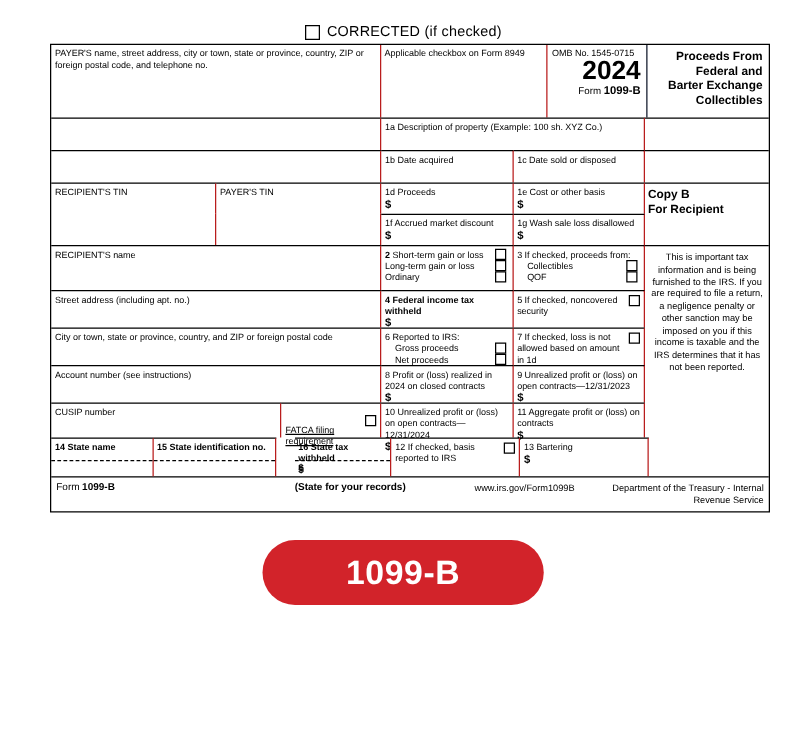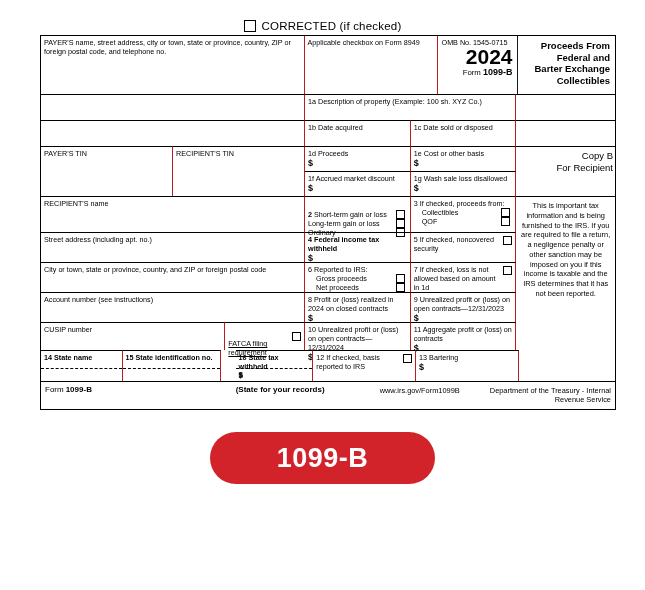--- a/index.html
+++ b/index.html
@@ -78,22 +78,22 @@
 
   
   .right-head {
     text-align: right;
     font-weight: bold;
     font-size: 9.5px;
     line-height: 1.22;
     padding: 4px 5px 2px 4px;
   }
   .copyb {
-    text-align: right;
-    font-weight: normal;
+    text-align: left;
+    font-weight: bold;
     font-size: 9.5px;
     line-height: 1.3;
   }
   .important {
     font-size: 7.4px;
     text-align: center;
     line-height: 1.32;
     padding: 3px 5px;
   }
 
@@ -208,24 +208,24 @@
         <div class="lbl">1b Date acquired</div>
       </div>
       <div class="cell bt br" style="width:106px;height:26px;">
         <div class="lbl">1c Date sold or disposed</div>
       </div>
       <div class="cell colC bt" style="height:26px;"></div>
     </div>
 
     <div class="row">
       <div class="cell halfA br bt" style="height:25px;">
+        <div class="lbl">RECIPIENT'S TIN</div>
+      </div>
+      <div class="cell halfA br bt" style="height:25px;">
         <div class="lbl">PAYER'S TIN</div>
-      </div>
-      <div class="cell halfA br bt" style="height:25px;">
-        <div class="lbl">RECIPIENT'S TIN</div>
       </div>
       <div class="cell bt br" style="width:106px;height:25px;">
         <div class="lbl">1d Proceeds</div>
         <div class="dollar">$</div>
       </div>
       <div class="cell bt br" style="width:106px;height:25px;">
         <div class="lbl">1e Cost or other basis</div>
         <div class="dollar">$</div>
       </div>
       <div class="cell colC bt" style="height:25px;padding:3px 2px 0 2px;">
@@ -245,21 +245,21 @@
         <div class="lbl">1g Wash sale loss disallowed</div>
         <div class="dollar">$</div>
       </div>
       <div class="cell colC" style="height:25px;"></div>
     </div>
 
     <div class="row">
       <div class="cell colA br bt" style="height:36px;">
         <div class="lbl">RECIPIENT'S name</div>
       </div>
-      <div class="cell bt br" style="width:106px;height:36px;padding:13px 3px;">
+      <div class="cell bt br" style="width:106px;height:36px;padding:2px 3px;">
         <div class="flexline">
             <span><b>2</b> <span>Short-term gain or loss</span></span>
             <span class="checkbox"></span>
           </div>
         <div class="flexline">
             <span>Long-term gain or loss</span>
             <span class="checkbox"></span>
           </div>
         <div class="flexline">
             <span>Ordinary</span>

